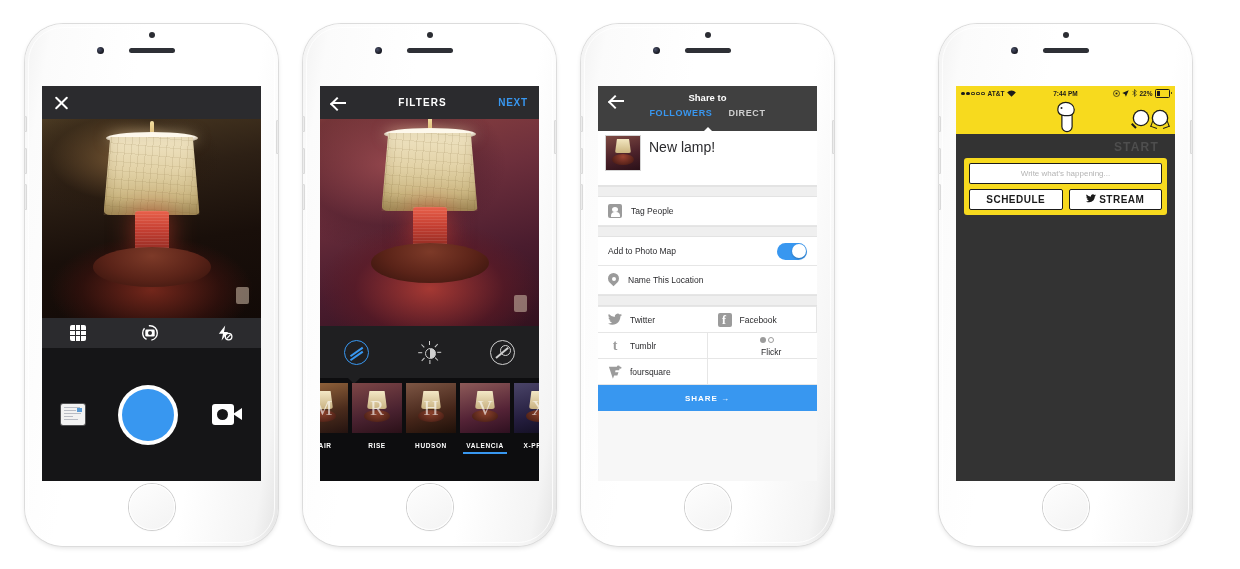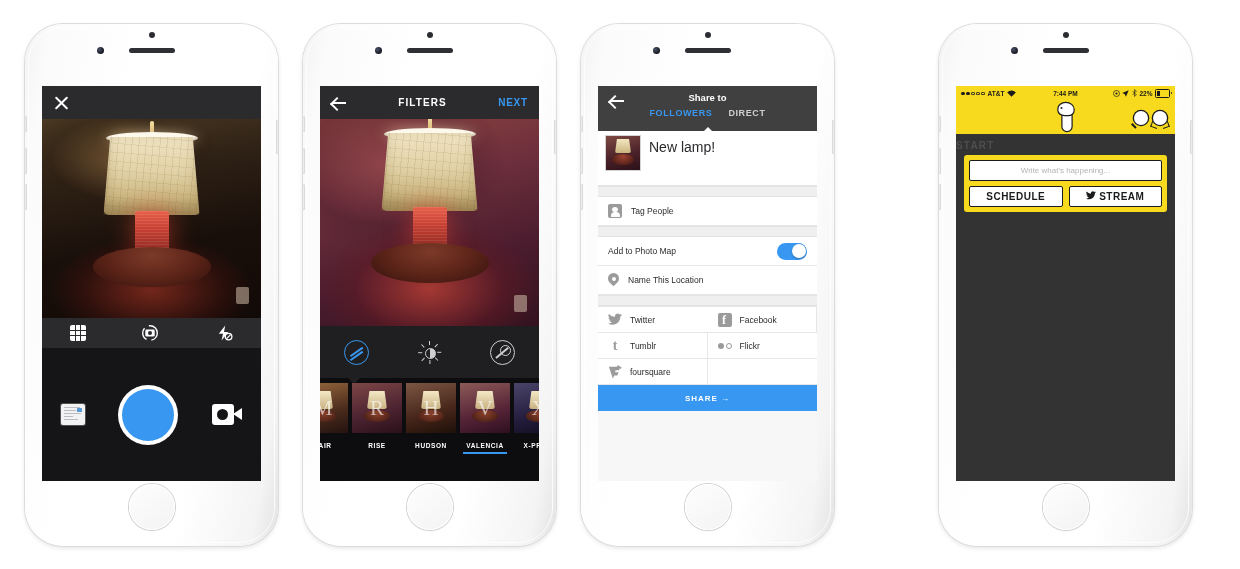--- a/index.html
+++ b/index.html
@@ -193,21 +193,21 @@
   .meerkat{position:absolute;left:50%;top:2px;transform:translateX(-50%);}
   .mk-head{width:15px;height:12px;border-radius:55% 60% 40% 45%;background:#fff;box-shadow:0 0 0 1.2px #1b1b1b;position:relative;}
   .mk-head:after{content:"";position:absolute;left:2px;top:4px;width:2px;height:2px;border-radius:50%;background:#1b1b1b;}
   .mk-body{width:9px;height:18px;border-radius:4px 4px 6px 6px;background:#fff;box-shadow:0 0 0 1.2px #1b1b1b;margin:-2px 0 0 4px;}
   .mk-ico{display:flex;gap:5px;}
   .srch{width:14px;height:14px;border-radius:50%;background:#fff;box-shadow:0 0 0 1.3px #1b1b1b;position:relative;}
   .srch:after{content:"";position:absolute;left:-3px;bottom:-2px;width:6px;height:1.6px;background:#1b1b1b;transform:rotate(45deg);}
   .prof{width:14px;height:14px;border-radius:50%;background:#fff;box-shadow:0 0 0 1.3px #1b1b1b;position:relative;}
   .prof:before{content:"";position:absolute;left:-2px;bottom:-3px;width:6px;height:5px;border-left:1.3px solid #1b1b1b;border-bottom:1.3px solid #1b1b1b;transform:rotate(20deg);}
   .prof:after{content:"";position:absolute;right:-2px;bottom:-3px;width:6px;height:5px;border-right:1.3px solid #1b1b1b;border-bottom:1.3px solid #1b1b1b;transform:rotate(-20deg);}
-  .startlbl{text-align:left;color:#4e4e4e;font-size:10px;font-weight:bold;letter-spacing:1.2px;padding:6px 0 4px;}
+  .startlbl{text-align:right;color:#4e4e4e;font-size:12px;font-weight:bold;letter-spacing:1.2px;padding:6px 16px 4px;}
   .ycard{margin:0 8px;background:#f7da1e;border-radius:3px;padding:5px;}
   .inputbox{height:21px;background:#fff;border-radius:2px;display:flex;align-items:center;justify-content:center;
             color:#b4b4b4;font-size:8px;box-shadow:0 0 0 1px #1b1b1b inset;}
   .ybtns{display:flex;gap:6px;margin-top:5px;}
   .ybtn{flex:1;height:19px;background:#fff;border:1px solid #1b1b1b;border-radius:2px;display:flex;align-items:center;
         justify-content:center;gap:3px;font-size:10px;font-weight:bold;color:#1b1b1b;letter-spacing:.5px;}
   .bird{font-size:8px;}
   .p4 .rest{flex:1;background:#333333;}
 </style>
 </head>
@@ -438,21 +438,21 @@
         <span class="lbl">Twitter</span>
       </div>
       <div class="cellx">
         <span class="fbico"></span>
         <span class="lbl">Facebook</span>
       </div>
       <div class="cellx">
         <span class="soc" style="font-family:'Liberation Serif',serif;font-size:14px;">t</span>
         <span class="lbl">Tumblr</span>
       </div>
-      <div class="cellx" style="border-right:none;">
+      <div class="cellx" style="border-right:none;flex-direction:column;">
         <span class="soc flkico">
             <span class="a"></span>
             <span class="b"></span>
           </span>
         <span class="lbl">Flickr</span>
       </div>
       <div class="cellx">
         <span class="soc">
           <svg viewBox="0 0 16 16" width="14" height="14">
               <path fill="#9b9b9b" d="M1 2h13l-1.3 4H8.6l-.5 2.2h3.9L10.7 12H7l-1.4 3.8L1 2z"></path>

